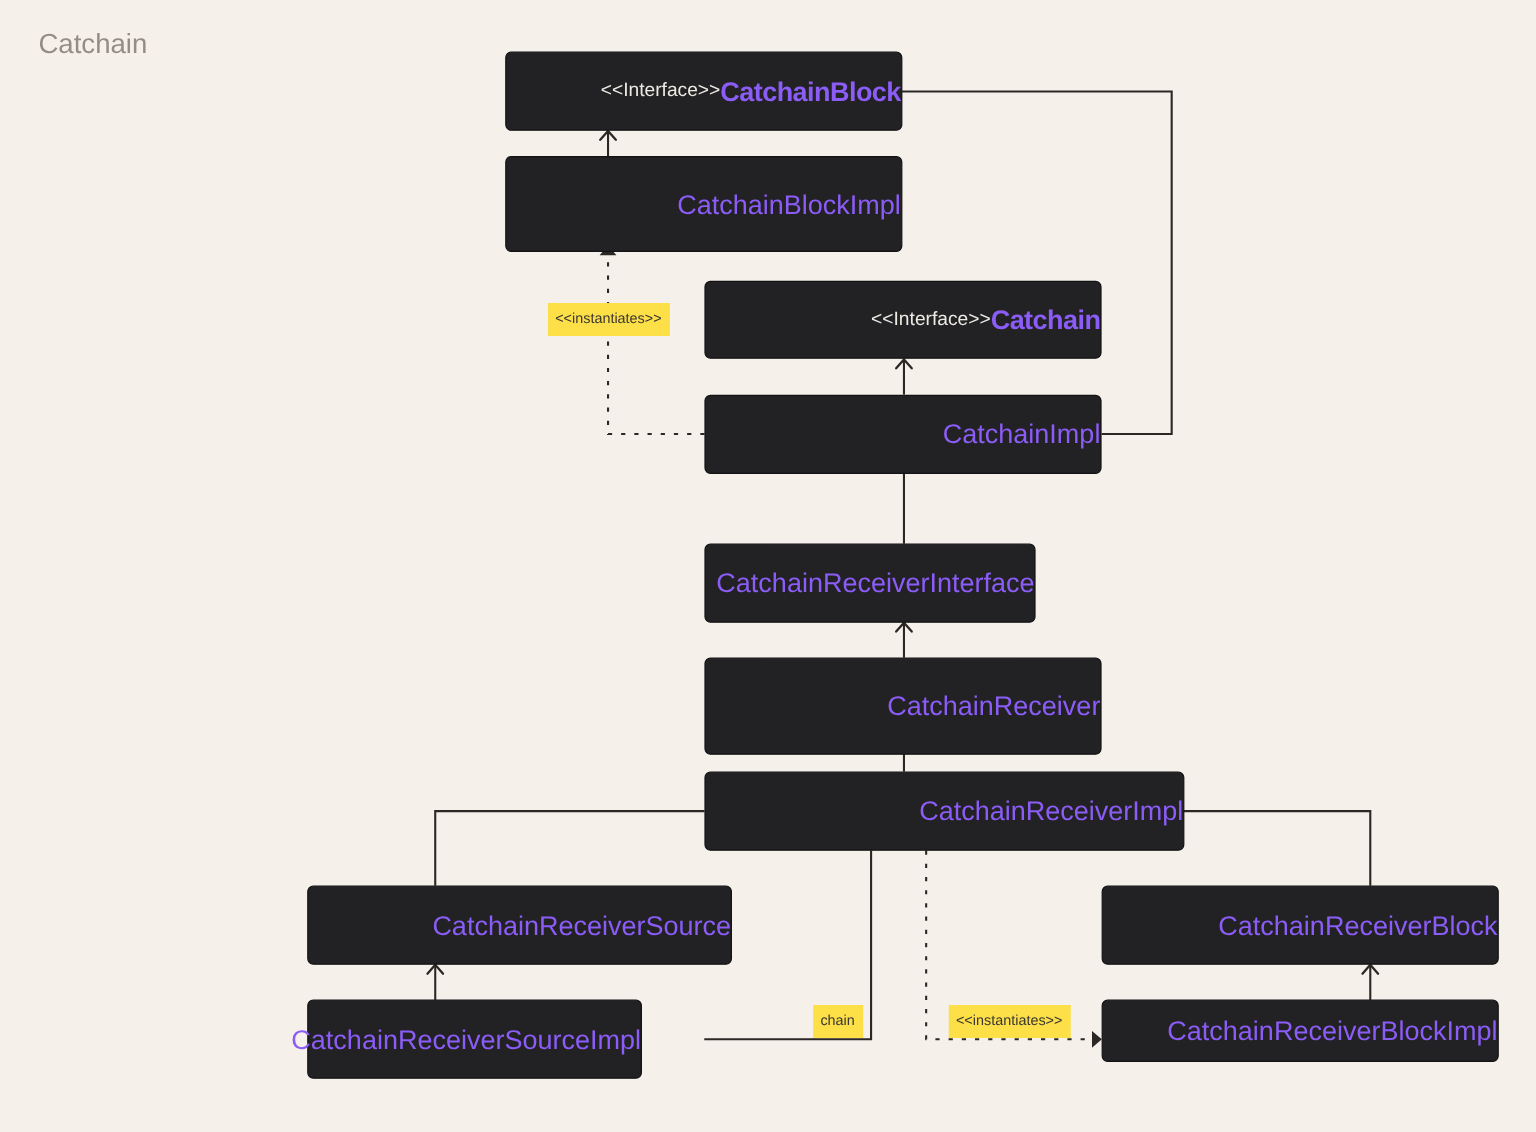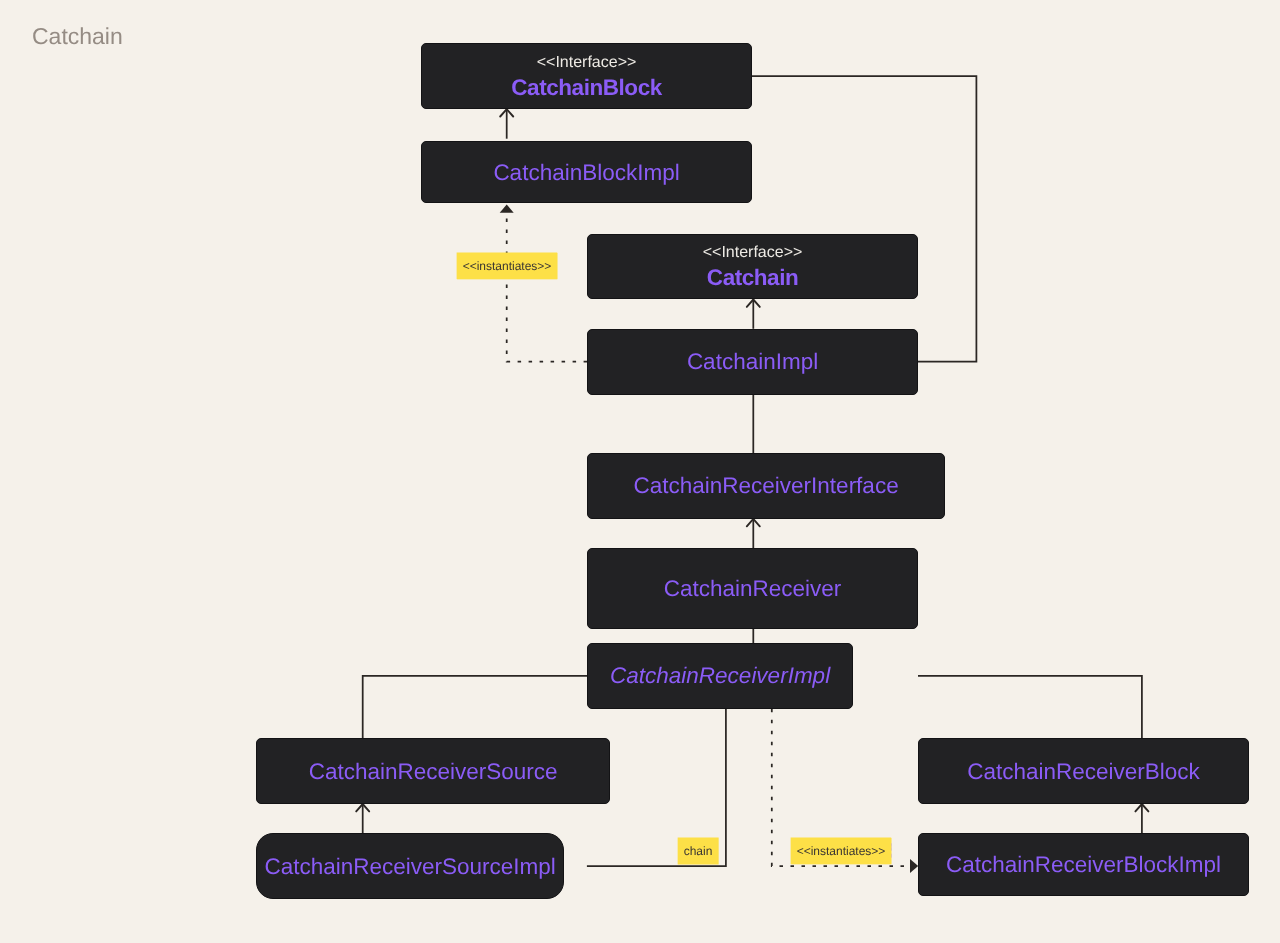--- a/index.html
+++ b/index.html
@@ -1,20 +1,20 @@
 <!DOCTYPE html>
 <html><head>
 <meta charset="utf-8">
 <style>
   html,body{margin:0;padding:0;}
   body{width:1280px;height:943px;background:#F5F1EA;font-family:"Liberation Sans",sans-serif;overflow:hidden;-webkit-font-smoothing:antialiased;text-rendering:geometricPrecision;}
   #stage{position:relative;width:1280px;height:943px;}
   .diagram-title{position:absolute;will-change:transform;left:32px;top:25px;font-size:23px;line-height:1;color:#958C84;}
   svg.edges{position:absolute;left:0;top:0;width:1280px;height:943px;}
-  .node{position:absolute;box-sizing:border-box;border:1px solid #131315;background:#222224;border-radius:5px;display:flex;flex-direction:column;align-items:center;justify-content:center;color:#F2F0EC;}
+  .node{position:absolute;box-sizing:border-box;border:1px solid #131315;background:#222224;border-radius:5px;display:flex;flex-direction:row;align-items:center;justify-content:flex-end;color:#F2F0EC;}
   .node .stereo{backface-visibility:hidden;font-size:16px;line-height:22px;color:#EDEAE4;}
   .node .nm{backface-visibility:hidden;font-size:22.5px;line-height:27px;color:#8b5cf6;}
   .node.iface .nm{font-weight:bold;letter-spacing:-0.45px;}
   .edgelabel{position:absolute;will-change:transform;font-size:12px;line-height:19px;color:#3A3633;white-space:nowrap;background:#fde047;padding:4px 6px;transform:translate(-50%,-50%) translateZ(0);}
 </style>
 </head>
 <body>
 
 <div id="stage">
   <div class="diagram-title">Catchain</div>
@@ -65,49 +65,49 @@
       <g>
         <path d="M 771.8 708.8 L 771.8 866.1 L 910 866.1" fill="none" stroke="#2B2724" stroke-width="1.75" stroke-linecap="butt" stroke-linejoin="miter" stroke-dasharray="3.5 7.5"></path>
         <path d="M 918.2 866.1 L 910 873.1 L 910 859.1 Z" fill="#2B2724" stroke="none"></path>
       </g>
     </svg>
   <div id="nodes">
     <div class="node iface" style="left: 421.4px; top: 43.3px; width: 330.3px; height: 65.8px;">
       <div class="stereo">&lt;&lt;Interface&gt;&gt;</div>
       <div class="nm">CatchainBlock</div>
     </div>
-    <div class="node" style="left: 421.4px; top: 141px; width: 330.3px; height: 62px;">
+    <div class="node" style="left: 421.4px; top: 130px; width: 330.3px; height: 80px;">
       <div class="nm">CatchainBlockImpl</div>
     </div>
     <div class="node iface" style="left: 587.1px; top: 233.7px; width: 330.9px; height: 65.8px;">
       <div class="stereo">&lt;&lt;Interface&gt;&gt;</div>
       <div class="nm">Catchain</div>
     </div>
     <div class="node" style="left: 587.1px; top: 328.8px; width: 330.9px; height: 65.8px;">
       <div class="nm">CatchainImpl</div>
     </div>
-    <div class="node" style="left: 587.1px; top: 453.1px; width: 358px; height: 65.8px;">
+    <div class="node" style="left: 587.1px; top: 453.1px; width: 276px; height: 65.8px;">
       <div class="nm">CatchainReceiverInterface</div>
     </div>
     <div class="node" style="left: 587.1px; top: 548.1px; width: 330.9px; height: 81px;">
       <div class="nm">CatchainReceiver</div>
     </div>
-    <div class="node" style="left: 587.1px; top: 643px; width: 266px; height: 65.8px; font-style: italic;">
+    <div class="node" style="left: 587.1px; top: 643px; width: 400px; height: 65.8px;">
       <div class="nm">CatchainReceiverImpl</div>
     </div>
     <div class="node" style="left: 256.2px; top: 738.2px; width: 354px; height: 65.8px;">
       <div class="nm">CatchainReceiverSource</div>
     </div>
-    <div class="node" style="left: 256.2px; top: 833.3px; width: 308px; height: 65.8px; border-radius: 17px;">
+    <div class="node" style="left: 256.2px; top: 833.3px; width: 279px; height: 65.8px;">
       <div class="nm">CatchainReceiverSourceImpl</div>
     </div>
     <div class="node" style="left: 918.2px; top: 738.2px; width: 330.7px; height: 65.8px;">
       <div class="nm">CatchainReceiverBlock</div>
     </div>
-    <div class="node" style="left: 918.2px; top: 833.3px; width: 330.7px; height: 63px;">
+    <div class="node" style="left: 918.2px; top: 833.3px; width: 330.7px; height: 52px;">
       <div class="nm">CatchainReceiverBlockImpl</div>
     </div>
   </div>
   <div id="labels">
     <div class="edgelabel" style="left: 506.7px; top: 266px;">&lt;&lt;instantiates&gt;&gt;</div>
     <div class="edgelabel" style="left: 698.2px; top: 851px;">chain</div>
     <div class="edgelabel" style="left: 840.5px; top: 850.7px;">&lt;&lt;instantiates&gt;&gt;</div>
   </div>
 </div>
 

